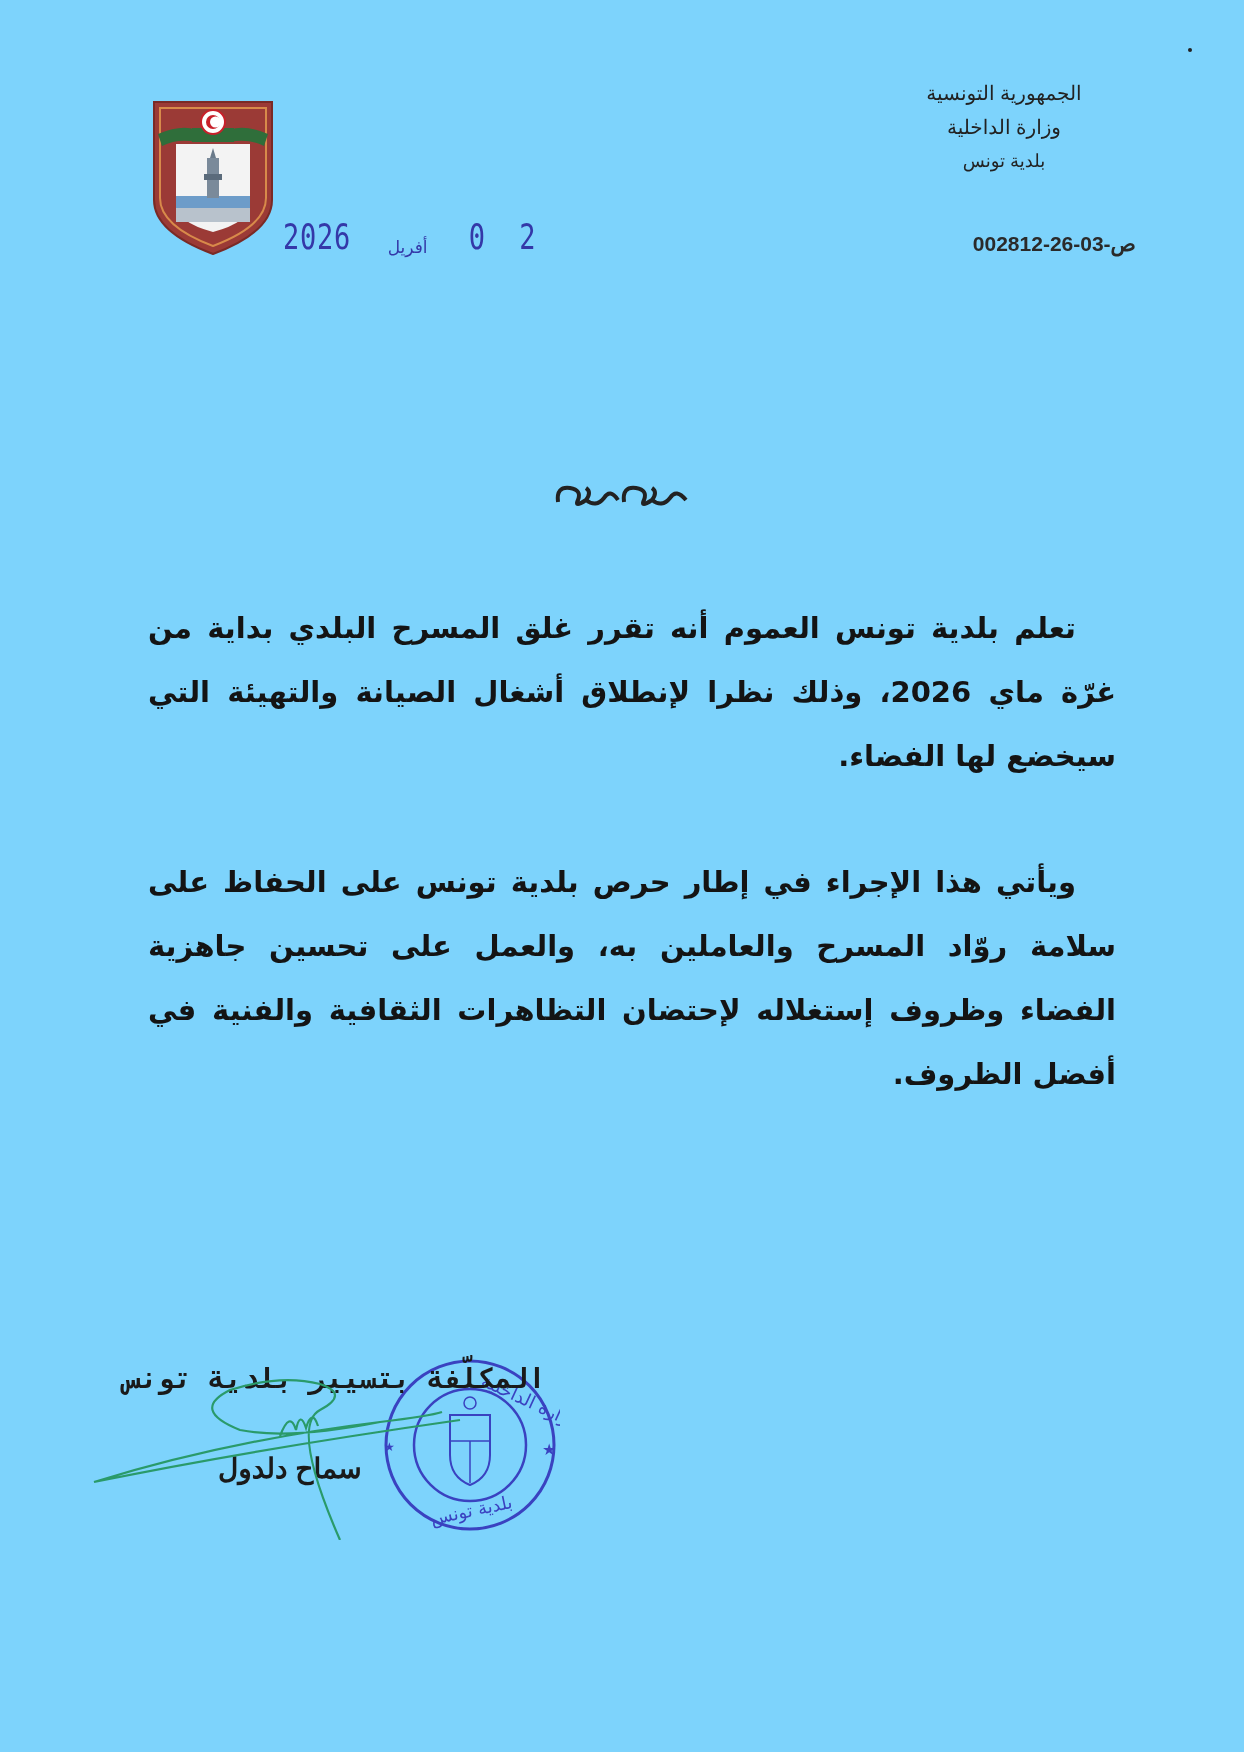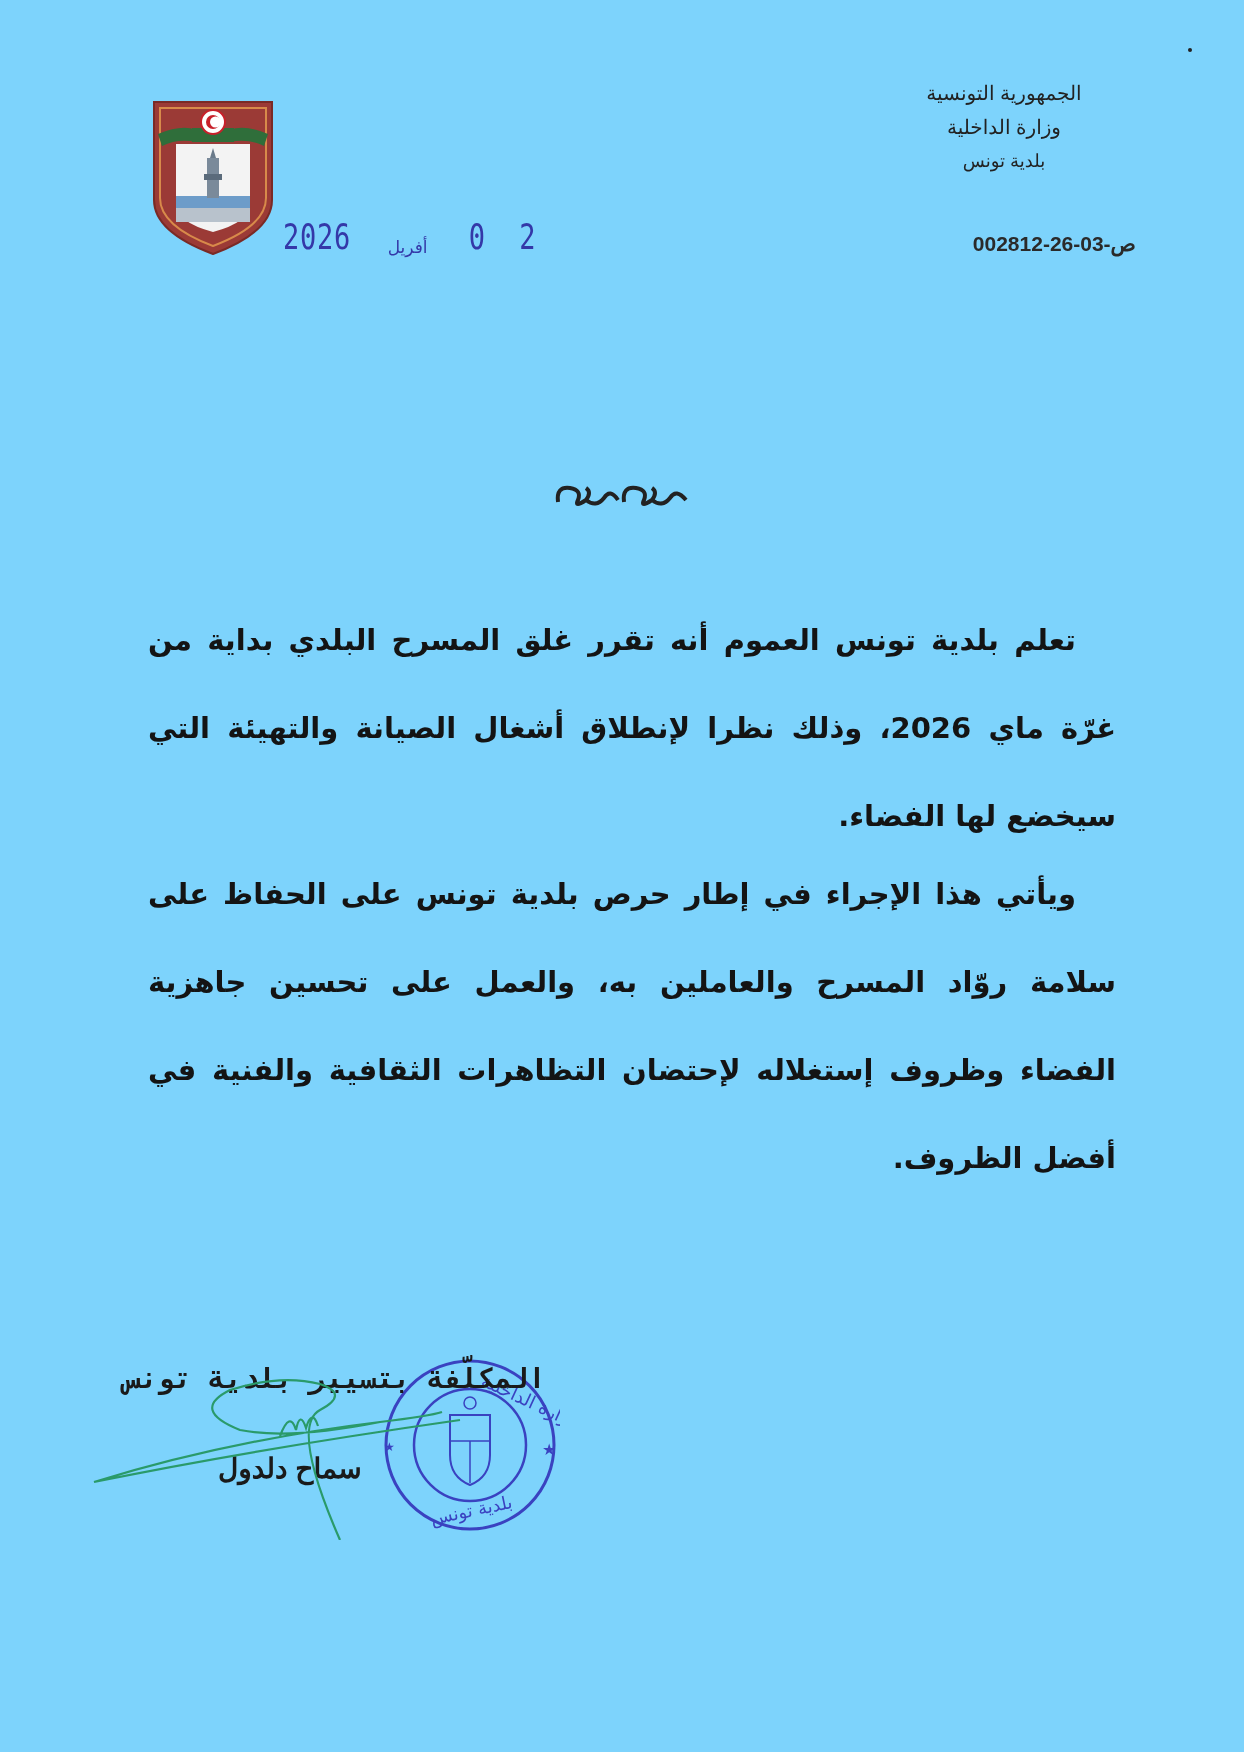--- a/index.html
+++ b/index.html
@@ -13,21 +13,21 @@
 
   .emblem { position: absolute; top: 100px; left: 152px; width: 122px; height: 156px; }
   .date-stamp { position: absolute; top: 170px; left: 283px; display: flex; align-items: flex-end; gap: 28px; color: #3438a8; font-family: "DejaVu Sans Mono", monospace; margin-top: 46px; }
   .date-stamp .yr { font-size: 36px; transform: scaleX(0.75); transform-origin: left; letter-spacing: 1px; }
   .date-stamp .mo { font-size: 17px; font-family: "DejaVu Serif", serif; margin-left: -14px; }
   .date-stamp .dy { font-size: 36px; transform: scaleX(0.75); letter-spacing: 12px; }
 
   .doc-title { position: absolute; top: 340px; left: 0; right: 0; text-align: center; direction: rtl; font-family: "DejaVu Serif", serif; font-size: 74px; font-weight: bold; color: #222; }
   .ornament { position: absolute; top: 478px; left: 0; right: 0; text-align: center; font-size: 34px; color: #222; letter-spacing: -2px; font-family: "DejaVu Serif", serif; }
 
-  .body-text { position: absolute; left: 148px; right: 128px; direction: rtl; text-align: justify; font-family: "DejaVu Sans", sans-serif; font-weight: bold; font-size: 29px; line-height: 88px; color: #141414; text-align-last: right; }
+  .body-text { position: absolute; left: 148px; right: 128px; direction: rtl; text-align: justify; font-family: "DejaVu Sans", sans-serif; font-weight: bold; font-size: 29px; line-height: 64px; color: #141414; text-align-last: right; }
   .p1 { top: 596px; text-indent: 40px; }
   .p2 { top: 850px; text-indent: 40px; }
   .p3 { top: 1106px; text-indent: 40px; }
 
   .initials { display: inline-block; color: #3b3fb0; font-family: "DejaVu Serif", serif; font-style: italic; font-size: 26px; font-weight: normal; margin-right: 2px; }
 
   .signature-title { position: absolute; top: 1362px; left: 124px; direction: rtl; font-family: Liberation Mono, monospace; font-weight: bold; font-size: 28px; color: #1a1a1a; }
   .signature-name { position: absolute; top: 1452px; left: 218px; direction: rtl; font-family: "Liberation Sans", sans-serif; font-weight: bold; font-size: 28px; color: #1a1a1a; }
   .seal { position: absolute; top: 1355px; left: 380px; width: 180px; height: 180px; }
   .scribble { position: absolute; top: 1370px; left: 90px; width: 430px; height: 170px; pointer-events: none; }

